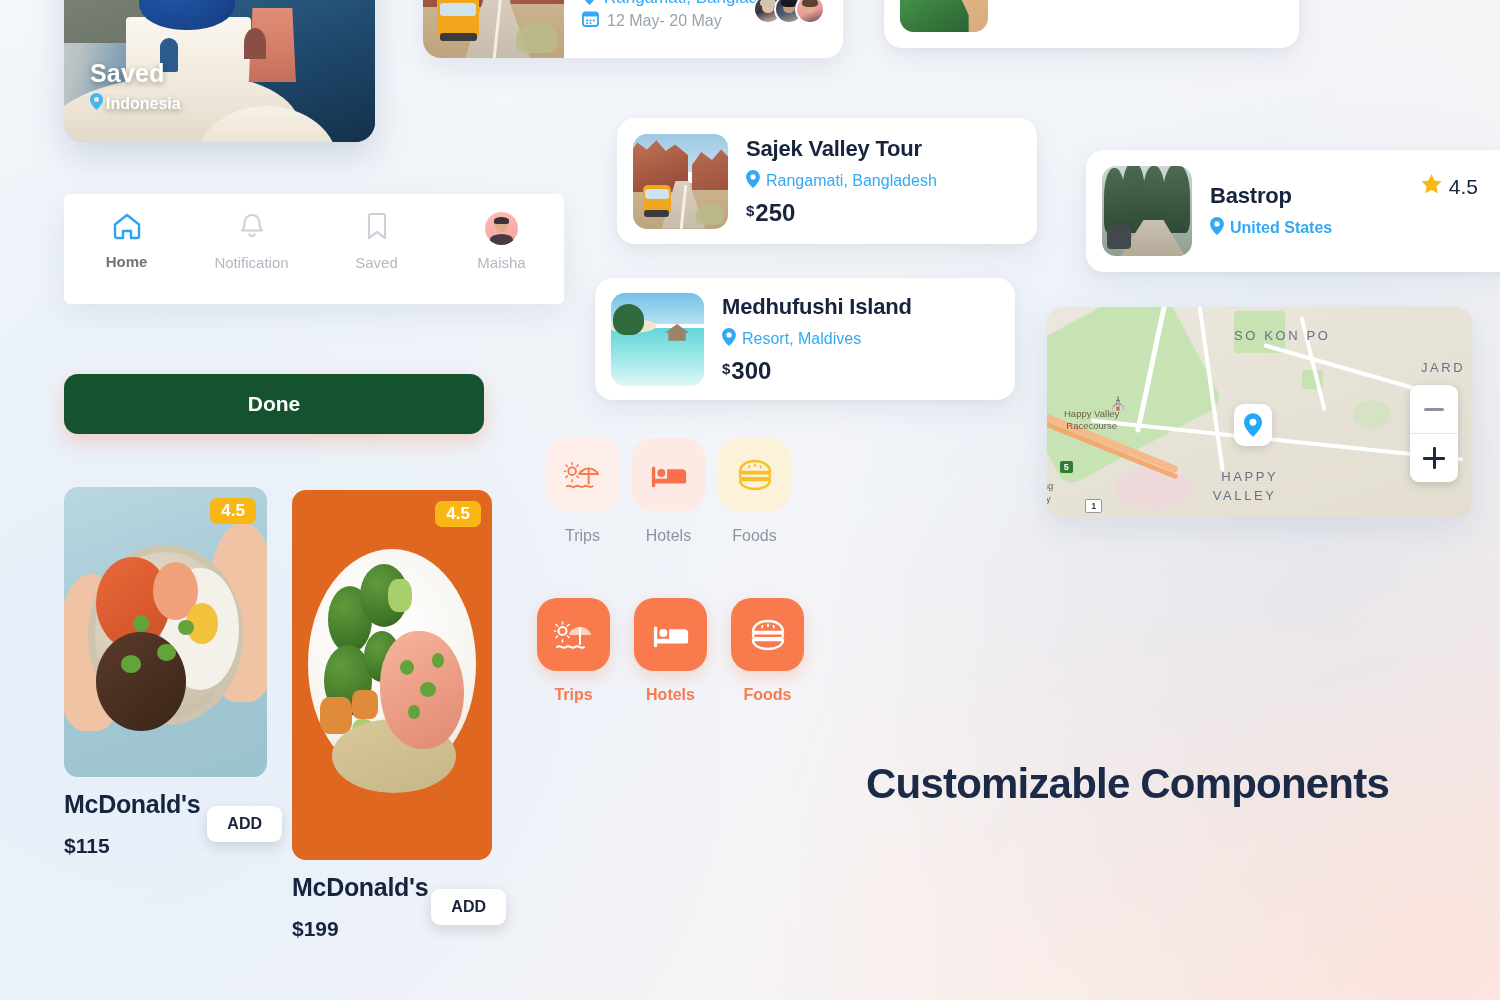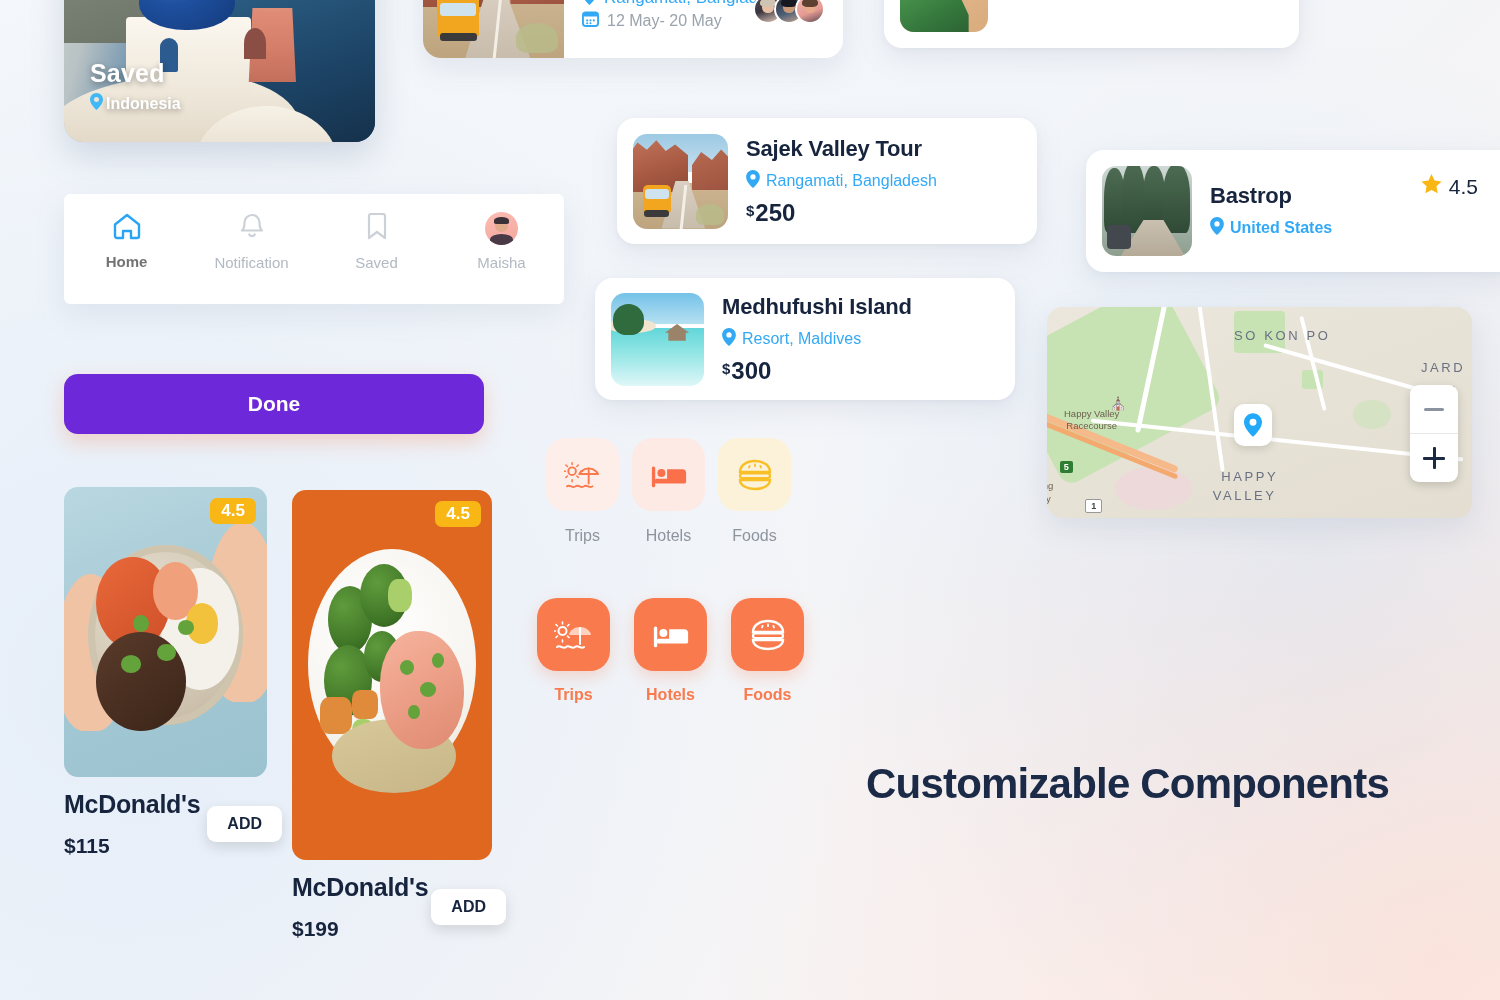--- a/index.html
+++ b/index.html
@@ -171,21 +171,21 @@
   .nav-item.active .nav-label { color:#737373; font-weight:bold; }
   .nav-avatar { width:33px; height:33px; border-radius:50%;
     background: linear-gradient(160deg,#fbbdb4 0%,#f4a59c 100%); position:relative; overflow:hidden; }
   .nav-avatar .f { position:absolute; left:30%; top:24%; width:40%; height:38%; border-radius:50%; background:#e0aa8b; }
   .nav-avatar .h { position:absolute; left:26%; top:14%; width:48%; height:22%; border-radius:50% 50% 20% 20%; background:#3a3038; }
   .nav-avatar .b { position:absolute; left:14%; bottom:0; width:72%; height:34%; border-radius:50% 50% 0 0; background:#4a3a48; }
 
   
   .done-btn {
     left:64px; top:374px; width:420px; height:60px;
-    background:#6d28d9; border-radius:14px; border:none;
+    background:#14532d; border-radius:14px; border:none;
     color:#fff; font-size:21px; font-weight:bold; cursor:pointer;
     box-shadow: 0 8px 20px rgba(249,122,77,0.28);
   }
 
   
   .place-card { display:flex; align-items:center; padding:16px; gap:18px; }
   .place-info { display:flex; flex-direction:column; justify-content:center; }
   .place-name { font-size:22px; font-weight:bold; color:#17243d; letter-spacing:-.2px; }
   .place-loc { display:flex; align-items:center; gap:6px; color:#33a9f5; font-size:16px; margin-top:8px; }
   .place-price { font-size:24px; font-weight:bold; color:#17243d; margin-top:7px; }

